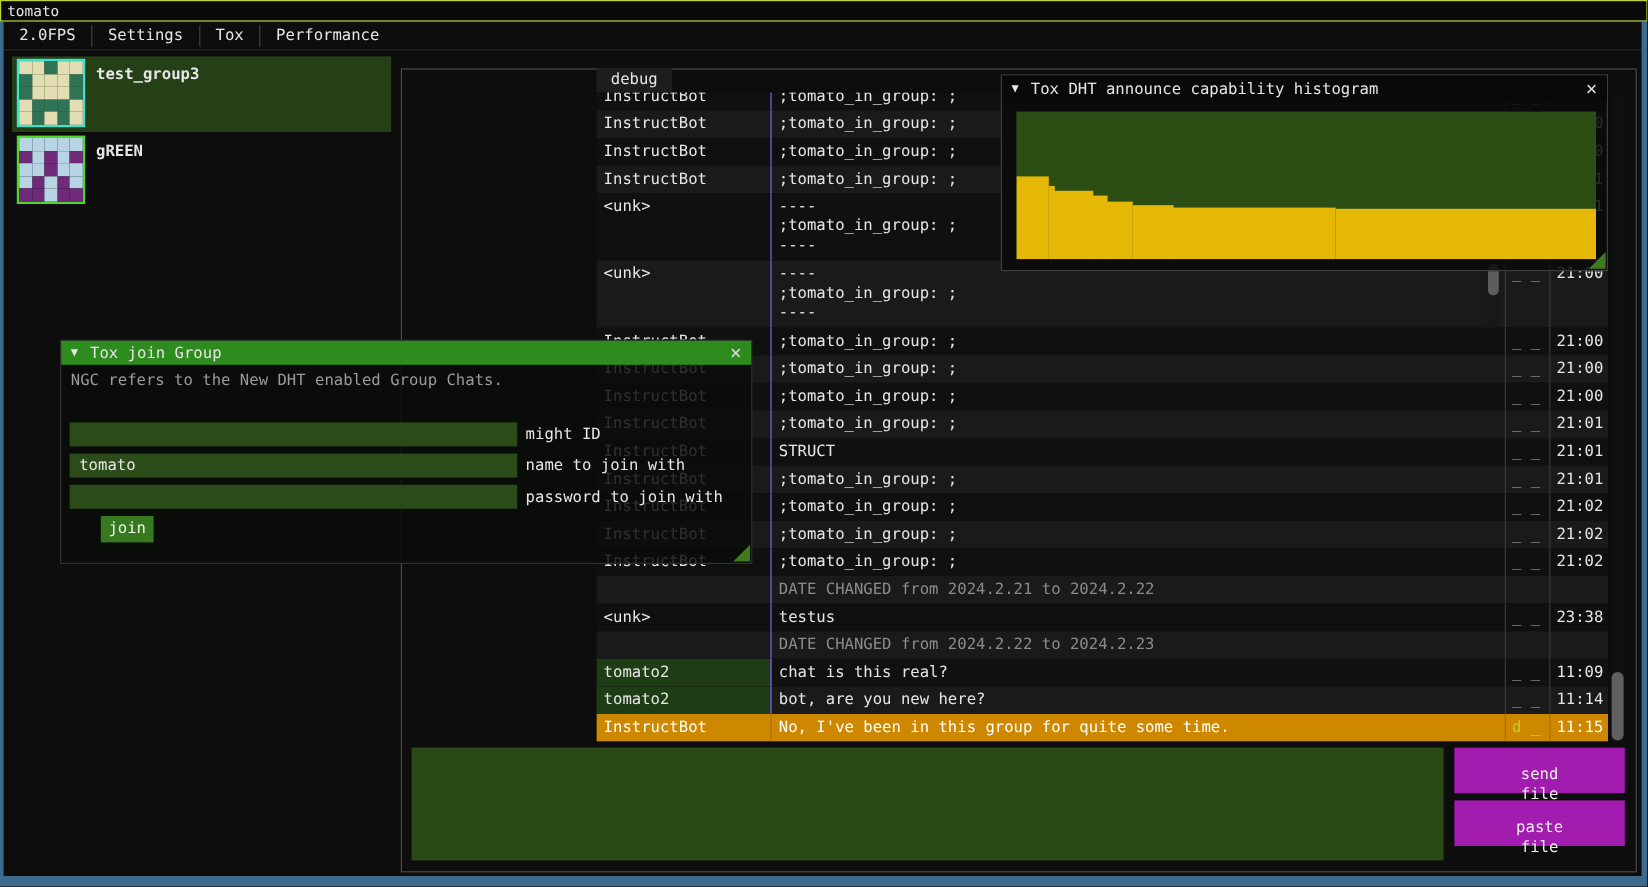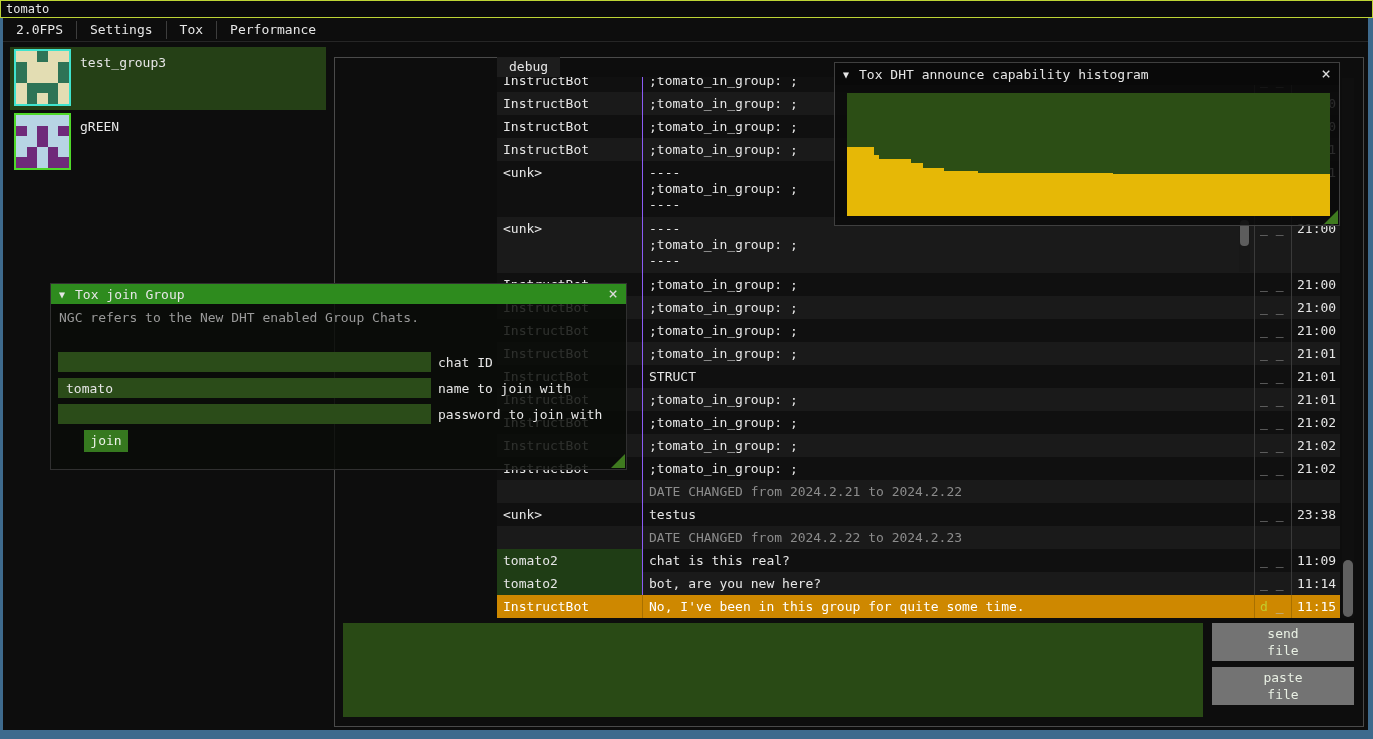--- a/index.html
+++ b/index.html
@@ -16,21 +16,21 @@
   .titlebar { position:absolute; left:0; top:0; width:1373px; height:18px;
               background:#0a0a0a; border:1px solid #bdd435; z-index:41;
               font-size:12px; line-height:16px; padding-left:5px; }
 
   .menubar { position:absolute; left:3px; top:19px; width:1365px; height:23px;
              background:#0d0d0d; border-bottom:1px solid #262626; display:flex; align-items:stretch; }
   .menu-item { padding:3px 13px 0 13px; }
   .menu-divider { width:1px; background:#3d3d3d; margin:2px 0; }
 
   
-  .sidebar-item { position:absolute; left:10px; width:316px; height:63px; }
+  .sidebar-item { position:absolute; left:10px; width:316px; height:63px;font-weight:bold; }
   .sidebar-item.selected { background:#254016; }
   .avatar { position:absolute; left:4px; top:2px; width:57px; height:57px; border:2px solid #fff; }
   .avatar-grid { display:grid; width:100%; height:100%; grid-template-columns:repeat(5,1fr); grid-template-rows:repeat(5,1fr); }
   .sidebar-label { position:absolute; left:70px; top:8px; }
 
   
   .chat-window { position:absolute; left:334px; top:57px; width:1030px; height:670px; border:1px solid #4a4a4a; }
 
   
   .subs-panel { position:absolute; left:343px; top:60px; width:146px; height:560px;
@@ -62,22 +62,22 @@
   .mini-scroll-track { position:absolute; left:742px; top:1px; width:11px; height:54px; background:#181818; }
   .mini-scroll-thumb { position:absolute; left:1px; top:2px; width:9px; height:26px; background:#5d5d5d; border-radius:4px; }
 
   .main-scroll-track { position:absolute; left:1342px; top:78px; width:12px; height:540px; background:#0f0f0f; z-index:2; }
   .main-scroll-thumb { position:absolute; left:1px; top:482px; width:10px; height:57px; background:#606060; border-radius:5px; }
 
   
   .composer-input { position:absolute; left:343px; top:623px; width:860px; height:94px;
                     background:#294a15; border:none; outline:none; resize:none; color:#e6e6e6;
                     font-family:"DejaVu Sans Mono", monospace; font-size:13px; z-index:1; }
-  .file-btn { position:absolute; left:1212px; width:142px; height:38px; background:#737373;
-              color:#e9f0e4; text-align:center; white-space:pre-line; line-height:17px; padding-top:2px; z-index:1; }
+  .file-btn { position:absolute; left:1212px; width:142px; height:38px; background:#a21caf;
+              color:#e9f0e4; text-align:center; white-space:pre-line; line-height:17px; padding-top:14px; z-index:1; }
   .file-btn.send { top:623px; }
   .file-btn.paste{ top:667px; }
 
   
   .float-title { height:20px; display:flex; align-items:center; padding:0 8px; }
   .collapse-arrow { font-size:10px; margin-right:10px; }
   .close-x { margin-left:auto; font-size:16px; line-height:14px; color:#dcdcdc; }
   .grip { position:absolute; right:1px; bottom:1px; width:0; height:0;
           border-left:14px solid transparent; border-bottom:14px solid #3f7a1f; }
 
@@ -379,21 +379,21 @@
 
   <div class="join-window">
     <div class="float-title">
       <span class="collapse-arrow">▼</span>
       <span>Tox join Group</span>
       <span class="close-x">×</span>
     </div>
     <div class="join-note" style="top:26px">NGC refers to the New DHT enabled Group Chats.</div>
 
     <input class="join-field" style="top: 68px;" value="">
-    <div class="join-label" style="top:71px">chat ID</div>
+    <div class="join-label" style="top:71px">might ID</div>
 
     <input class="join-field" style="top: 94px;" value="tomato">
     <div class="join-label" style="top:97px">name to join with</div>
 
     <input class="join-field" style="top: 120px;" value="">
     <div class="join-label" style="top:123px">password to join with</div>
 
     <div class="join-btn">join</div>
     <div class="grip"></div>
   </div>

